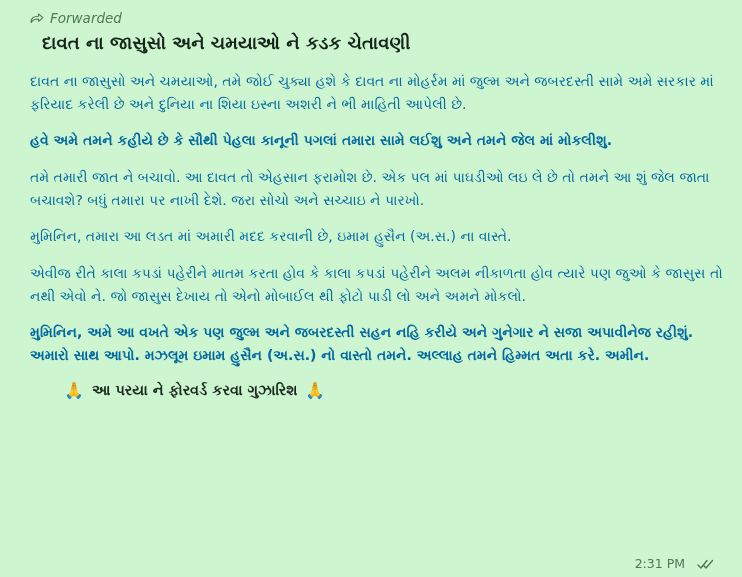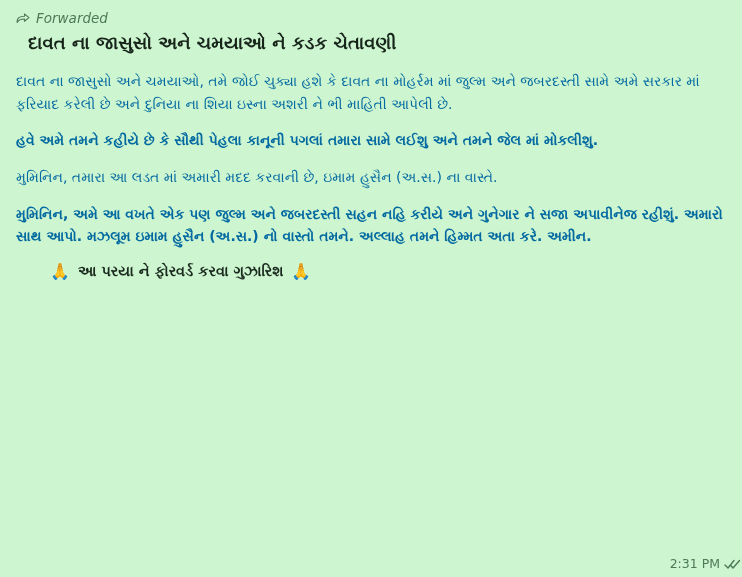--- a/index.html
+++ b/index.html
@@ -12,21 +12,21 @@
     background: #cdf5cf;
     font-family: "DejaVu Sans", sans-serif;
     overflow: hidden;
   }
   .bubble {
     position: relative;
     width: 742px;
     height: 577px;
     background: #cdf5cf;
     box-sizing: border-box;
-    padding: 10px 12px 0 14px;
+    padding: 10px 12px 0 28px;
   }
   .forwarded {
     display: flex;
     align-items: center;
     gap: 6px;
     margin: 0 0 6px 2px;
     color: #4c7a55;
     font-size: 13.5px;
     font-style: italic;
   }
@@ -68,25 +68,25 @@
     display: flex;
     align-items: center;
     gap: 8px;
   }
   .namaste {
     font-size: 16px;
     color: #d9a441;
   }
   .meta {
     position: absolute;
-    right: 1px;
+    right: 28px;
     bottom: 6px;
     display: flex;
     align-items: center;
-    gap: 4px;
+    gap: 12px;
     font-size: 12.5px;
     color: #4c7a55;
     justify-content: center;
   }
   .ticks {
     display: inline-block;
     width: 17px;
     height: 12px;
   }
   .ticks svg { display: block; }
@@ -103,21 +103,23 @@
       </svg>
     </span>
     <span>Forwarded</span>
   </div>
 
 
   <div class="subtitle">દાવત ના જાસુસો અને ચમયાઓ ને કડક ચેતાવણી</div>
 
   <div class="para">દાવત ના જાસુસો અને ચમયાઓ, તમે જોઈ ચુક્યા હશે કે દાવત ના મોહર્રમ માં જુલ્મ અને જબરદસ્તી સામે અમે સરકાર માં ફરિયાદ કરેલી છે અને દુનિયા ના શિયા ઇસ્ના અશરી ને ભી માહિતી આપેલી છે.</div>
   <div class="para bold">હવે અમે તમને કહીયે છે કે સૌથી પેહલા કાનૂની પગલાં તમારા સામે લઈશુ અને તમને જેલ માં મોકલીશુ.</div>
+  <div class="para">તમે તમારી જાત ને બચાવો. આ દાવત તો એહસાન ફરામોશ છે. એક પલ માં પાઘડીઓ લઇ લે છે તો તમને આ શું જેલ જાતા બચાવશે? બધું તમારા પર નાખી દેશે. જરા સોચો અને સચ્ચાઇ ને પારખો.</div>
   <div class="para">મુમિનિન, તમારા આ લડત માં અમારી મદદ કરવાની છે, ઇમામ હુસૈન (અ.સ.) ના વાસ્તે.</div>
+  <div class="para">એવીજ રીતે કાલા કપડાં પહેરીને માતમ કરતા હોવ કે કાલા કપડાં પહેરીને અલમ નીકાળતા હોવ ત્યારે પણ જુઓ કે જાસુસ તો નથી એવો ને. જો જાસુસ દેખાય તો એનો મોબાઈલ થી ફોટો પાડી લો અને અમને મોકલો.</div>
   <div class="para bold">મુમિનિન, અમે આ વખતે એક પણ જુલ્મ અને જબરદસ્તી સહન નહિ કરીયે અને ગુનેગાર ને સજા અપાવીનેજ રહીશું. અમારો સાથ આપો. મઝલૂમ ઇમામ હુસૈન (અ.સ.) નો વાસ્તો તમને. અલ્લાહ તમને હિમ્મત અતા કરે. અમીન.</div>
 
   <div class="closing">
     <span class="namaste">🙏</span>
     <span>આ પરયા ને ફોરવર્ડ કરવા ગુઝારિશ</span>
     <span class="namaste">🙏</span>
   </div>
 
   <div class="meta">
     <span>2:31 PM</span>

